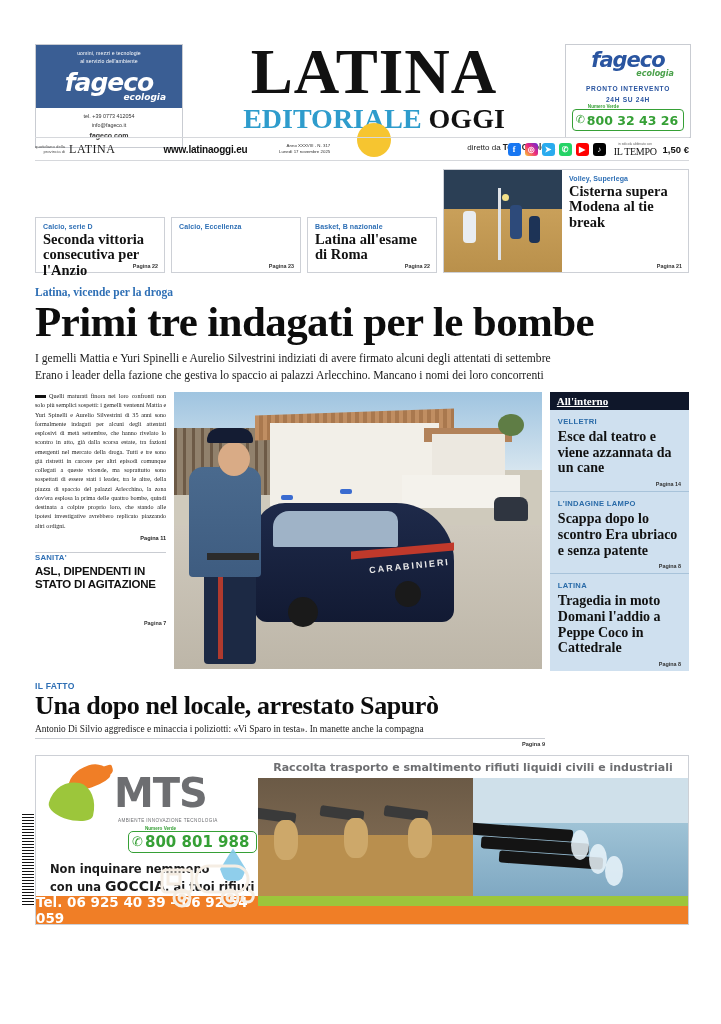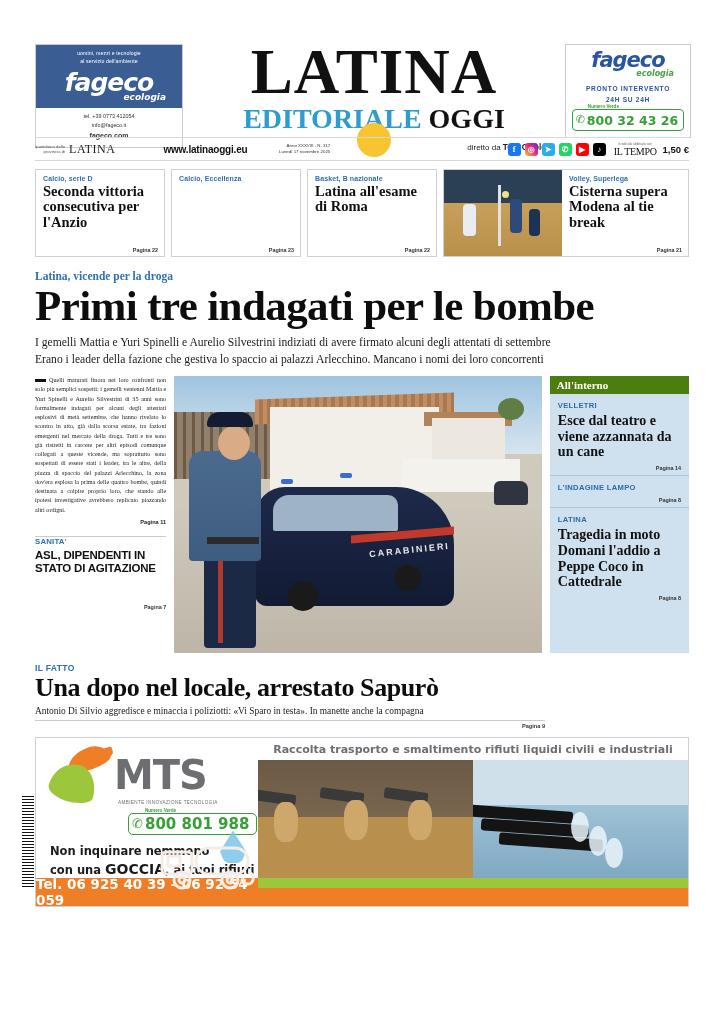--- a/index.html
+++ b/index.html
@@ -71,21 +71,21 @@
   .soc-tk { background:#000000; }
   .ib-right { display:flex; align-items:center; gap:6px; }
   .ib-tempo { text-align:center; }
   .ib-tempo .tiny { font-size:3.3px; color:#666; }
   .ib-tempo .nm { font-family:"Liberation Serif", serif; font-weight:normal; font-size:10px; color:#111; letter-spacing:-.3px; }
   .ib-price { font-weight:bold; font-size:9.5px; color:#111; }
 
   
   .teasers { display:flex; gap:6px; margin:8px 32px 0 35px; }
   .teaser { border:1px solid #cdd0d6; padding:5px 7px 4px; position:relative; }
-  .t1,.t2,.t3 { width:130px; height:88px; }
+  .t1,.t2,.t3 { width:130px; height:56px;margin-top:48px; }
   .t4 { flex:1; display:flex; padding:0; border:1px solid #cdd0d6; }
   .t-kicker { color:#2e6fb5; font-size:7px; font-weight:bold; letter-spacing:.1px; margin-bottom:2px; }
   .t-head { font-family:"Liberation Serif", serif; font-weight:bold; font-size:14.5px; line-height:1.06; color:#111; }
   .t-page { position:absolute; right:6px; bottom:3px; font-size:5.4px; font-weight:bold; color:#333; }
   .t-photo { width:118px; background:#6b7d8f; position:relative; overflow:hidden; }
   .t-photo .court { position:absolute; inset:0;
      background:linear-gradient(#2b3f55 0%,#2b3f55 38%,#c9a05a 38%,#b9904b 100%); }
   .t-photo .net { position:absolute; left:46%; top:18%; width:3px; height:70%; background:#dfe3e8; }
   .t-photo .p1 { position:absolute; left:16%; top:40%; width:13px; height:32px; background:#e9edf1; border-radius:4px; }
   .t-photo .p2 { position:absolute; left:56%; top:34%; width:12px; height:34px; background:#2d4a7a; border-radius:4px; }
@@ -137,22 +137,22 @@
   .officer-body { position:absolute; left:4%; top:27%; width:72px; height:110px;
           background:linear-gradient(#4a6a8e,#3e5c80); border-radius:14px 14px 4px 4px; }
   .officer-legs { position:absolute; left:8%; top:62%; width:52px; height:100px; background:#1c2944; border-radius:4px; }
   .officer-head { position:absolute; left:12%; top:18%; width:32px; height:34px; border-radius:50%; background:#d9ab86; }
   .officer-cap { position:absolute; left:9%; top:13%; width:46px; height:15px; background:#141c33; border-radius:12px 12px 2px 2px; }
   .officer-belt { position:absolute; left:9%; top:58%; width:52px; height:7px; background:#2b2b2b; }
   .red-stripe-leg { position:absolute; left:12%; top:66%; width:5px; height:84px; background:#b03a2e; }
   .car2 { position:absolute; left:87%; top:38%; width:34px; height:24px; background:#2f3540; border-radius:6px 8px 3px 3px; }
 
   .col-right { width:140px; background:#cfe0ef; }
-  .ai-head { background:#4d7c0f; color:#fff; font-family:"Liberation Serif", serif; font-weight:bold;
-             font-size:11px; padding:3px 7px; }
+  .ai-head { background:#0f172a; color:#fff; font-family:"Liberation Serif", serif; font-weight:bold;
+             font-size:11px; padding:3px 7px;text-decoration:underline; }
   .ai-item { padding:7px 8px 4px; position:relative; }
   .ai-item + .ai-item { border-top:1px solid #a8c3da; }
   .ai-k { color:#2a6ba8; font-size:7.6px; font-weight:bold; letter-spacing:.3px; }
   .ai-h { font-family:"Liberation Serif", serif; font-weight:bold; font-size:14px; line-height:1.12; color:#111; margin-top:3px; }
   .ai-p { text-align:right; font-size:5.4px; font-weight:bold; color:#333; margin-top:5px; }
 
   
   .ilfatto { margin:10px 32px 0 35px; width:510px; }
   .if-k { color:#2e6fb5; font-size:8.6px; font-weight:bold; letter-spacing:.3px; }
   .if-h { font-family:"Liberation Serif", serif; font-weight:bold; font-size:26px; line-height:1.05;
@@ -362,20 +362,21 @@
 
     <div class="col-right">
       <div class="ai-head">All'interno</div>
       <div class="ai-item">
         <div class="ai-k">VELLETRI</div>
         <div class="ai-h">Esce dal teatro e viene azzannata da un cane</div>
         <div class="ai-p">Pagina 14</div>
       </div>
       <div class="ai-item">
         <div class="ai-k">L'INDAGINE LAMPO</div>
+        <div class="ai-h">Scappa dopo lo scontro Era ubriaco e senza patente</div>
         <div class="ai-p">Pagina 8</div>
       </div>
       <div class="ai-item">
         <div class="ai-k">LATINA</div>
         <div class="ai-h">Tragedia in moto Domani l'addio a Peppe Coco in Cattedrale</div>
         <div class="ai-p">Pagina 8</div>
       </div>
     </div>
   </div>
 

